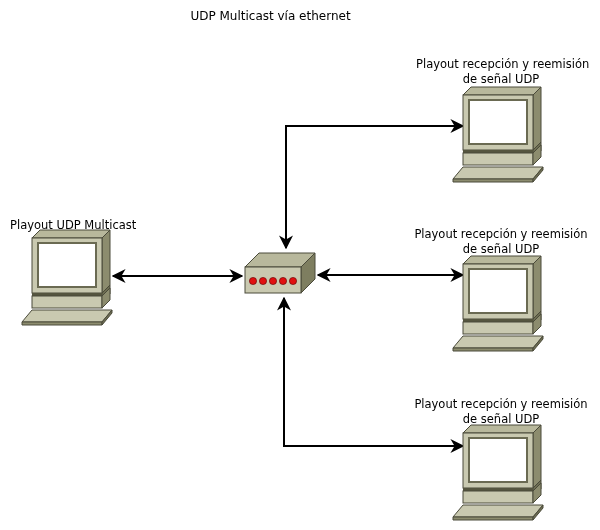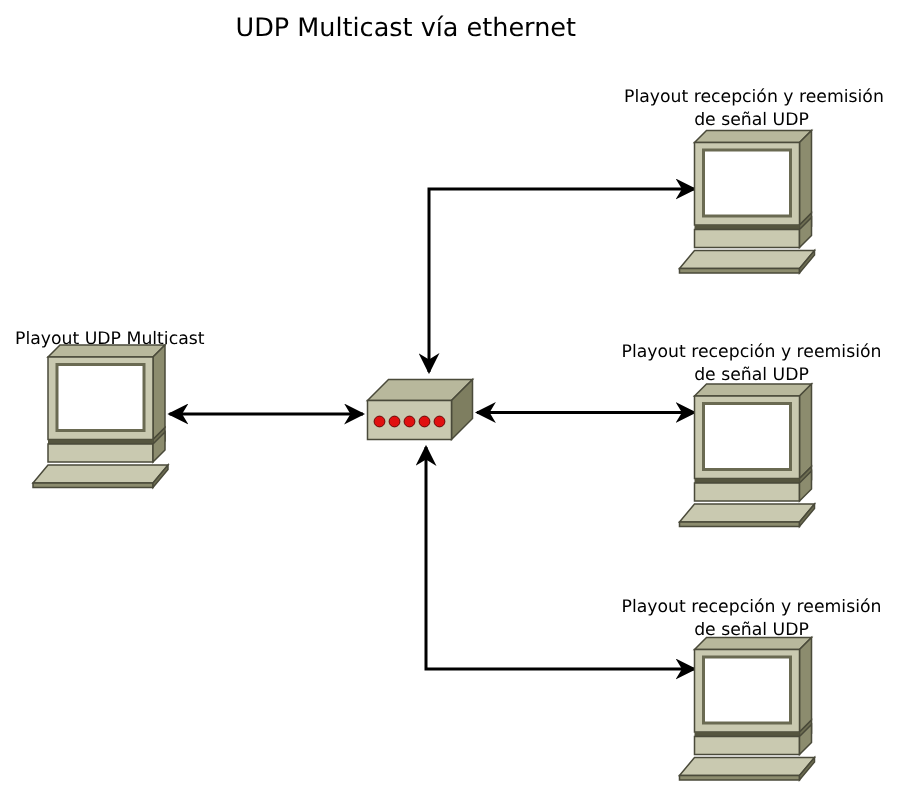--- a/index.html
+++ b/index.html
@@ -1,19 +1,19 @@
 <!DOCTYPE html>
 <html><head>
 <meta charset="utf-8">
 <style>
   html, body { margin: 0; padding: 0; background: #ffffff; }
   body { width: 600px; height: 530px; position: relative; overflow: hidden;
          font-family: "DejaVu Sans", sans-serif; }
   .title { position: absolute; left: 0; width: 585px; top: 9px; text-align: center;
-           font-size: 17px; color: #000; }
+           font-size: 12px; color: #000; }
   .title span { position: relative; left: -22px; }
   .label { position: absolute; font-size: 11.5px; color: #000; text-align: center;
            line-height: 15px; white-space: nowrap; }
   svg.diagram { position: absolute; left: 0; top: 0; }
 </style>
 </head>
 <body>
 
 <div class="title"><span>UDP Multicast vía ethernet</span></div>
 

